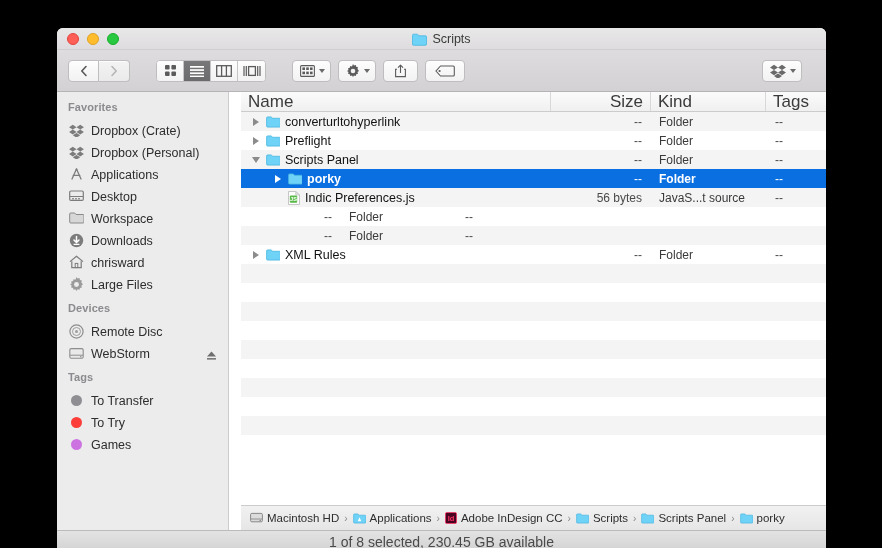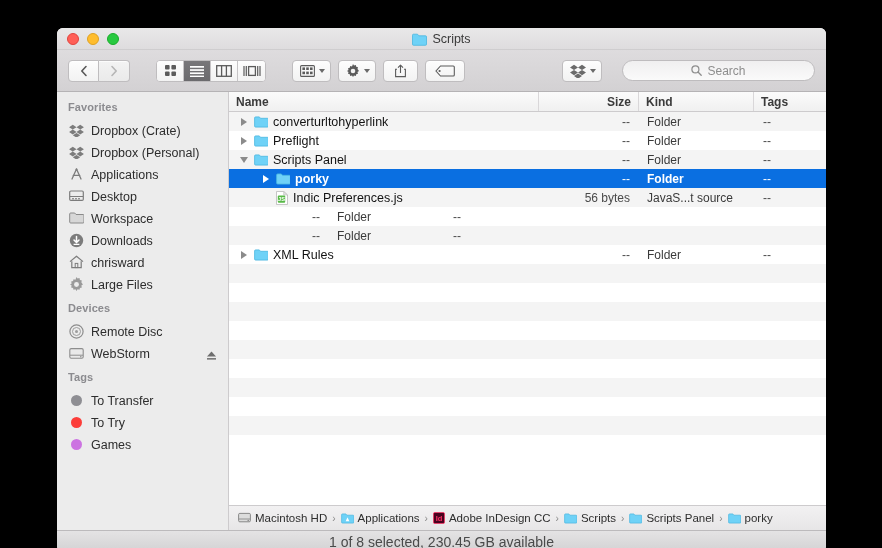--- a/index.html
+++ b/index.html
@@ -84,21 +84,21 @@
 
   .searchbox{
     width:193px; height:21px;
     background:linear-gradient(to bottom,#f0eff0,#fafafa);
     border:1px solid #bebcbe; border-radius:11px;
     display:flex; align-items:center; justify-content:center; gap:5px;
   }
   .search-ph{ font-size:12px; color:#8d8d8d; }
 
   
-  .body{ flex:1; display:flex; min-height:0; position:relative; }
+  .body{ flex:1; display:flex; min-height:0; position:relative;gap:12px; }
 
   .sidebar{
     width:172px; flex:none;
     background:#ececec;
     border-right:1px solid #cdcbcd;
     padding-top:6px;
     overflow:hidden;
   }
   .sb-header{
     font-size:11px; font-weight:bold; color:#8b8b8f;
@@ -112,21 +112,21 @@
   .sb-label{ font-size:12.5px; color:#2d2d2d; white-space:nowrap; overflow:hidden; text-overflow:ellipsis; }
   .eject{ position:absolute; right:11px; color:#6e6e6e; font-size:11px; }
   .tagdot{ width:11px;height:11px;border-radius:50%; }
 
   
   .listpane{ flex:1; display:flex; flex-direction:column; min-width:0; background:#fff; }
   .colhead{
     height:20px; flex:none; display:flex;
     background:linear-gradient(to bottom,#fbfbfb,#f0f0f0);
     border-bottom:1px solid #cdcbcd;
-    font-size:12px; color:#3b3b3b;font-weight:bold;
+    font-size:17px; color:#3b3b3b;
   }
   .ch{ display:flex; align-items:center; border-right:1px solid #d9d7d9; padding:0 7px; }
   .ch.name{ width:310px; }
   .ch.size{ width:100px; justify-content:flex-end; }
   .ch.kind{ width:115px; }
   .ch.tags{ flex:1; border-right:none; }
 
   .rows{ flex:1; overflow:hidden; }
   .row{
     height:19px; display:flex; align-items:center;
@@ -288,27 +288,20 @@
 
     <div class="menu-btn">
       <svg width="16" height="14" viewBox="0 0 16 14">
           <path d="M4 .8L0 3.4l4 2.6 4-2.6zM12 .8L8 3.4l4 2.6 4-2.6zM0 8.6l4 2.6 4-2.6L4 6zM12 6L8 8.6l4 2.6 4-2.6zM4 12.1l4 2.6 4-2.6-4-2.5z" fill="#6a6a6a"></path>
         </svg>
       <span class="caret"></span>
     </div>
 
     <div style="width:6px"></div>
 
-    <div class="searchbox">
-      <svg width="11" height="11" viewBox="0 0 11 11">
-          <circle cx="4.4" cy="4.4" r="3.5" fill="none" stroke="#8d8d8d" stroke-width="1.2"></circle>
-          <line x1="7" y1="7" x2="10.2" y2="10.2" stroke="#8d8d8d" stroke-width="1.3" stroke-linecap="round"></line>
-        </svg>
-      <span class="search-ph">Search</span>
-    </div>
   </div>
 
   <div class="body">
 
     <div class="sidebar">
 
       <div class="sb-header">Favorites</div>
 
       <div class="sb-item">
         <span class="sb-ico">

